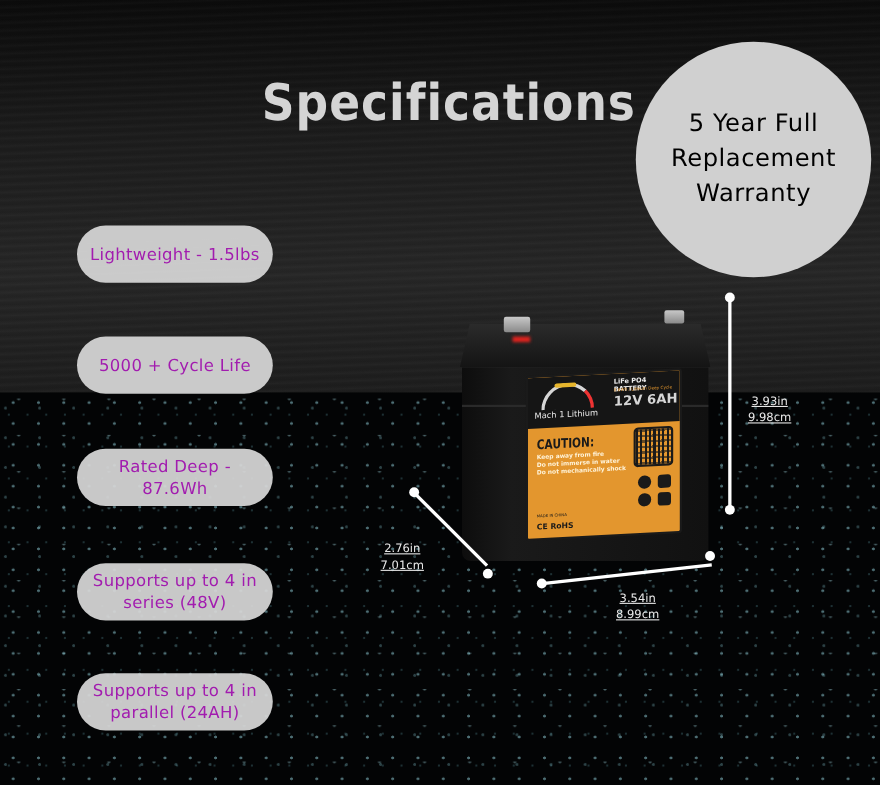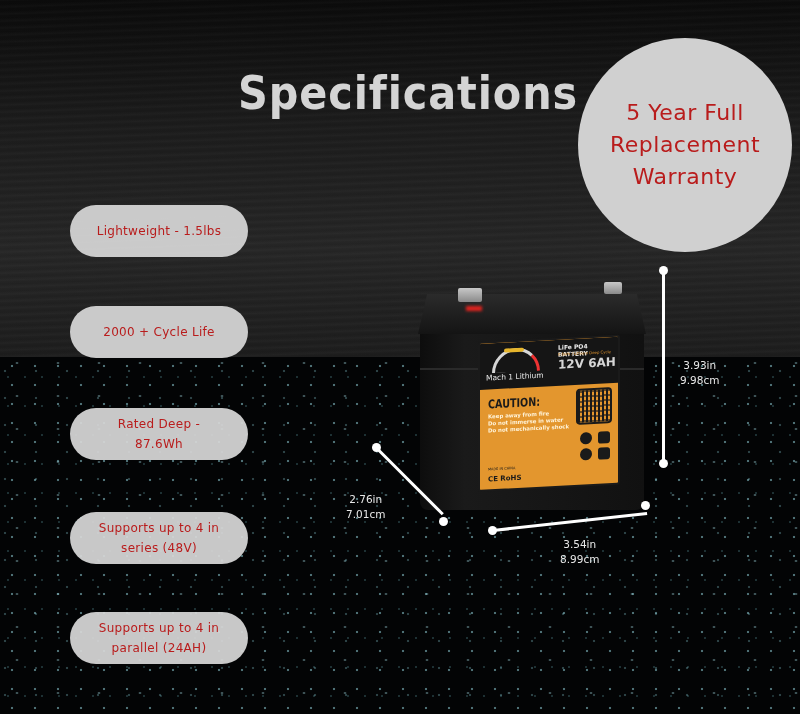--- a/index.html
+++ b/index.html
@@ -29,31 +29,31 @@
     transform: scaleX(0.9); transform-origin: left top;
   }
 
   .warranty {
     position: absolute; left: 578px; top: 38px; width: 214px; height: 214px;
     border-radius: 50%; background: #d0d0d0;
     display: flex; align-items: center; justify-content: center; text-align: center;
   }
   .warranty-text {
     font-family: "DejaVu Sans", sans-serif; font-size: 22px; line-height: 32px;
-    color: #b91c1c; letter-spacing: 0.5px; white-space: pre-line;
+    color: #000000; letter-spacing: 0.5px; white-space: pre-line;
   }
 
   .pill {
     position: absolute; left: 70px; width: 178px; height: 52px;
     border-radius: 26px; background: rgba(215,215,215,0.93);
     display: flex; align-items: center; justify-content: center; text-align: center;
   }
   .pill span {
-    font-family: "DejaVu Sans", sans-serif; font-size: 12px; line-height: 20px;
-    color: #b91c1c; letter-spacing: 0.3px; white-space: pre-line; text-align: center;
+    font-family: "DejaVu Sans", sans-serif; font-size: 15px; line-height: 20px;
+    color: #a21caf; letter-spacing: 0.3px; white-space: pre-line; text-align: center;
   }
 
   
   .battery { position: absolute; left: 418px; top: 282px; width: 232px; height: 230px; }
   .bat-lid {
     position: absolute; left: 0; top: 12px; width: 228px; height: 40px;
     background: linear-gradient(180deg, #2b2b2b, #141414);
     clip-path: polygon(4% 0, 96% 0, 100% 100%, 0 100%);
   }
   .bat-body {
@@ -87,42 +87,42 @@
   .s1 { left: 100px; top: 94px; } .s2 { left: 118px; top: 94px; border-radius: 3px; }
   .s3 { left: 100px; top: 110px; } .s4 { left: 118px; top: 110px; border-radius: 3px; }
   .made { position: absolute; left: 8px; top: 124px; font-size: 3.5px; color: #1a1a1a; }
   .certs { position: absolute; left: 8px; top: 132px; font-size: 7px; font-weight: bold; color: #1a1a1a; }
 
   
   .dimline { position: absolute; height: 3px; background: #fff; transform-origin: left center; }
   .dot { position: absolute; width: 9px; height: 9px; border-radius: 50%; background: #fff; }
   .dim-text {
     position: absolute; font-family: "DejaVu Sans", sans-serif; font-size: 10.5px;
-    color: #e8e8e8; line-height: 15px; white-space: pre-line; text-align: center;
+    color: #e8e8e8; line-height: 15px; white-space: pre-line; text-align: center; text-decoration: underline;
   }
 </style>
 </head>
 <body>
 
 <div class="bg-top"></div>
 <div class="bg-bottom"></div>
 
 <div class="title">Specifications</div>
 
 <div class="warranty">
   <div class="warranty-text">5 Year Full
 Replacement
 Warranty</div>
 </div>
 
 <div class="pill" style="top:205px">
   <span>Lightweight - 1.5lbs</span>
 </div>
 <div class="pill" style="top:306px">
-  <span>2000 + Cycle Life</span>
+  <span>5000 + Cycle Life</span>
 </div>
 <div class="pill" style="top:408px">
   <span>Rated Deep -
 87.6Wh</span>
 </div>
 <div class="pill" style="top:512px">
   <span>Supports up to 4 in
 series (48V)</span>
 </div>
 <div class="pill" style="top:612px">

